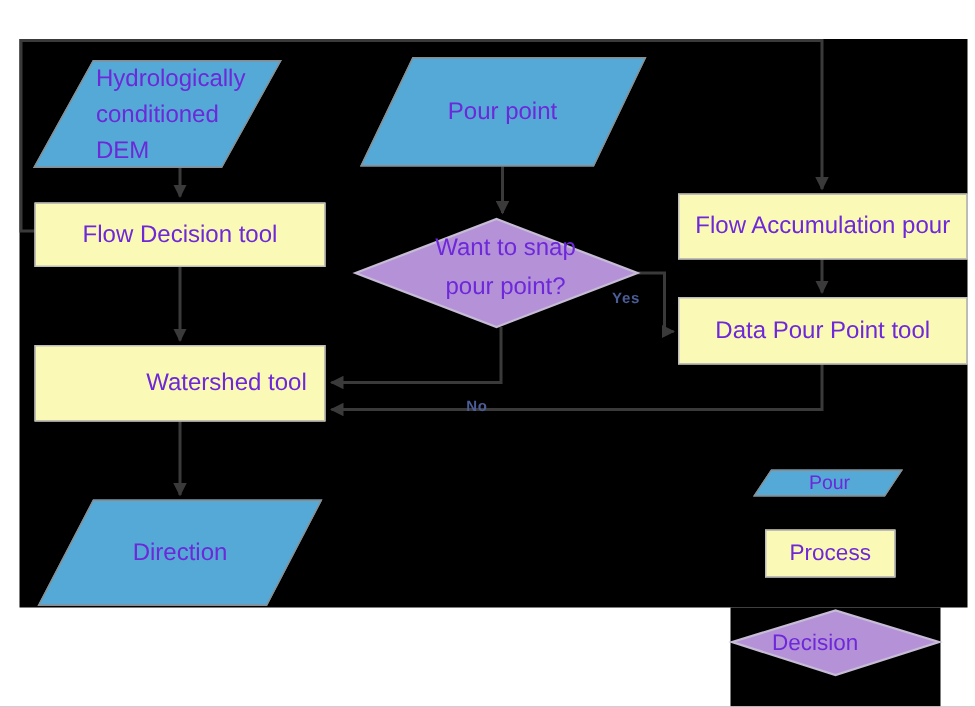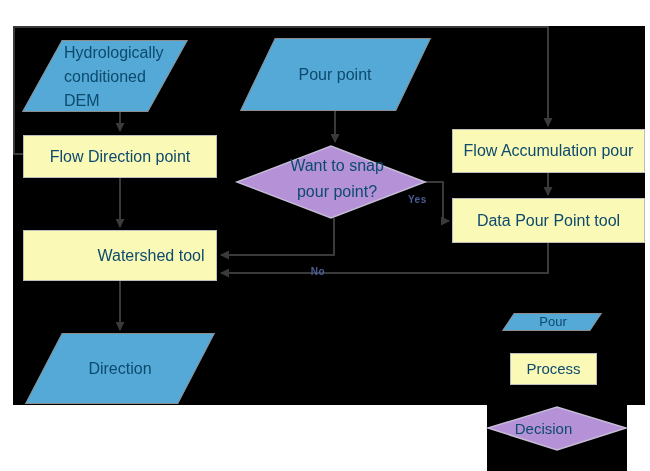--- a/index.html
+++ b/index.html
@@ -22,21 +22,21 @@
 
   .rect-flow-dir{left:23px;top:135px;width:194px;height:43px;}
   .rect-flow-acc{left:452px;top:129px;width:193px;height:44px;}
   .rect-snap{left:452px;top:198px;width:193px;height:45px;}
   .rect-watershed-tool{left:23px;top:230px;width:194px;height:51px;}
   .rect-legend-process{left:510px;top:353px;width:87px;height:32px;}
 
   .label{
     position:absolute;display:flex;align-items:center;justify-content:center;
     text-align:center;font-size:16px;line-height:20px;white-space:nowrap;
-    color:#0c4a6e;pointer-events:none;
+    color:#6d28d9;pointer-events:none;
   }
   .label-dem{left:64px;top:42px;width:110px;height:70px;flex-direction:column;align-items:flex-start;justify-content:center;line-height:24px;text-align:left;}
   .label-pour{left:250px;top:38px;width:170px;height:73px;}
   .label-flow-dir{left:23px;top:135px;width:194px;height:43px;}
   .label-flow-acc{left:452px;top:129px;width:193px;height:44px;}
   .label-snap{left:452px;top:198px;width:193px;height:45px;}
   .label-watershed-tool{left:23px;top:230px;width:194px;height:51px;padding-left:31px;}
   .label-watershed{left:40px;top:333px;width:160px;height:71px;}
   .label-decision{left:237px;top:153px;width:200px;height:52px;flex-direction:column;line-height:26px;}
   .label-legend-data{left:502px;top:313px;width:102px;height:18px;font-size:13px;}
@@ -102,21 +102,21 @@
 
   <div class="node para para-legend-data"></div>
   <div class="node rect rect-legend-process"></div>
 
   <div class="label label-dem">
     <span>Hydrologically</span>
     <span>conditioned</span>
     <span>DEM</span>
   </div>
   <div class="label label-pour">Pour point</div>
-  <div class="label label-flow-dir">Flow Direction point</div>
+  <div class="label label-flow-dir">Flow Decision tool</div>
   <div class="label label-flow-acc">Flow Accumulation pour</div>
   <div class="label label-snap">Data Pour Point tool</div>
   <div class="label label-watershed-tool">Watershed tool</div>
   <div class="label label-watershed">Direction</div>
   <div class="label label-decision">
     <span>Want to snap</span>
     <span>pour point?</span>
   </div>
 
   <div class="edge-label edge-label-yes">Yes</div>

